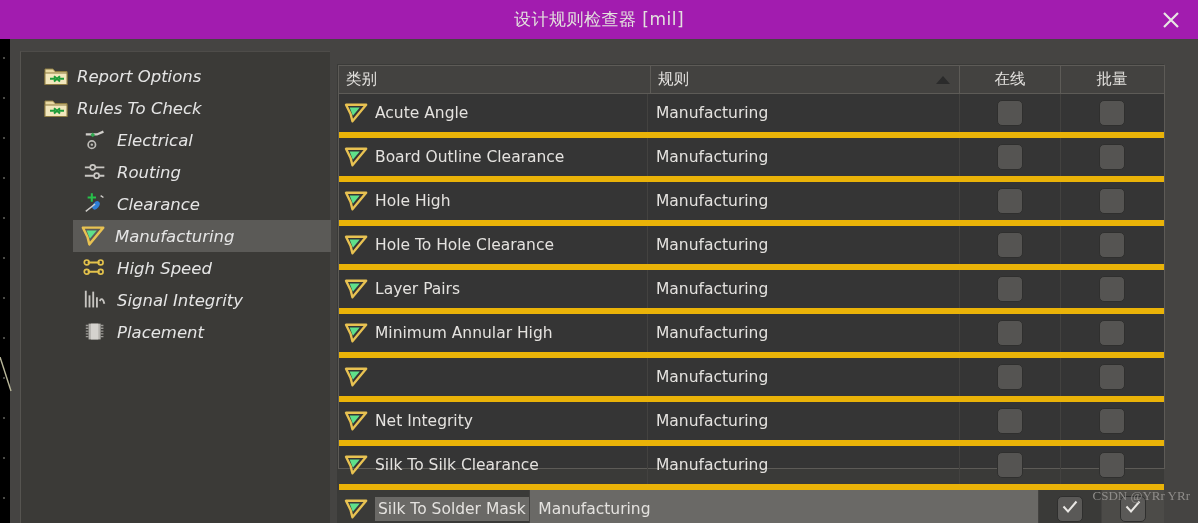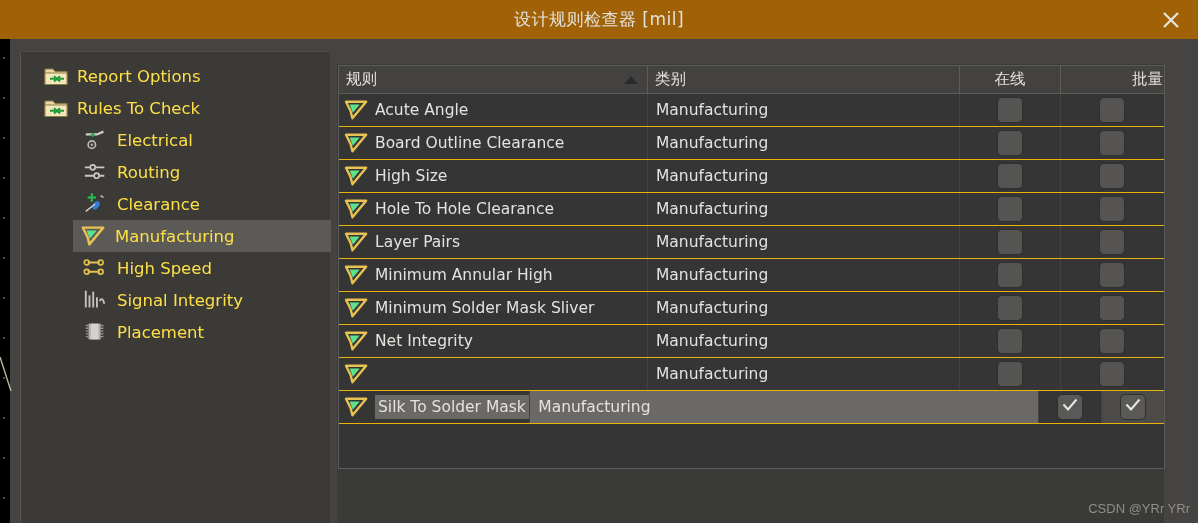--- a/index.html
+++ b/index.html
@@ -12,21 +12,21 @@
   #app {
     position: relative;
     width: 1198px; height: 523px;
     background: #3f3e3c;
   }
 
   
   .titlebar {
     position: absolute; left: 0; top: 0;
     width: 1198px; height: 39px;
-    background: #a16207;
+    background: #a21caf;
     display: flex; align-items: center; justify-content: center;
   }
   .title-text {
     color: #e3e1de;
     font-size: 17px;
     letter-spacing: 0.5px;
     white-space: nowrap;
   }
   .close-btn {
     position: absolute; right: 0; top: 0;
@@ -77,23 +77,24 @@
   }
   .tree-item.root { padding-left: 22px; }
   .tree-item.child { padding-left: 62px; }
   .tree-item .ico {
     width: 26px; height: 26px;
     flex: 0 0 26px;
     display: flex; align-items: center; justify-content: center;
     margin-right: 8px;
   }
   .tree-item .lbl {
-    color: #fde047;
+    color: #e5e5e5;
     font-size: 16.5px;
     white-space: nowrap;
+    font-style: italic;
   }
   .tree-item.selected {
     background: #5b5a57;
     margin-left: 52px;
     padding-left: 10px;
     width: 258px;
   }
   .tree-item.selected .ico { margin-left: -2px; }
 
   
@@ -122,34 +123,34 @@
     display: flex; align-items: center;
     padding-left: 7px;
     border-right: 1px solid #5d5b57;
     cursor: pointer;
     overflow: hidden;
   }
   .th:last-child { border-right: none; }
   .th.c0 { width: 309px; }
   .th.c1 { width: 312px; }
   .th.c2 { width: 101px; justify-content: center; padding-left: 0; }
-  .th.c3 { width: 102px; justify-content: flex-end; padding-left: 0; }
+  .th.c3 { width: 102px; justify-content: center; padding-left: 0; }
   .sort-arrow {
     position: absolute; right: 9px; top: 50%;
     transform: translateY(-50%);
     width: 0; height: 0;
     border-left: 7px solid transparent;
     border-right: 7px solid transparent;
     border-bottom: 8px solid #2b2b2b;
   }
   .tbody { position: relative; }
   .row {
     display: flex;
-    height: 33px;
-    border-bottom: 1px solid #eab308;
+    height: 44px;
+    border-bottom: 6px solid #eab308;
     cursor: pointer;
   }
   .cell {
     display: flex; align-items: center;
     font-size: 15.5px;
     color: #e4e2df;
     overflow: hidden;
     white-space: nowrap;
   }
   .cell.c0 { width: 309px; padding-left: 4px; border-right: 1px solid #434240; }
@@ -172,24 +173,24 @@
   .checkbox {
     width: 26px; height: 26px;
     border-radius: 5px;
     background: #555452;
     border: 1px solid #2f2f2e;
     display: flex; align-items: center; justify-content: center;
   }
   .checkbox.on { background: #5a5957; }
   .check-glyph { display: block; }
   .watermark {
-    position: absolute; right: 8px; bottom: 7px;
+    position: absolute; right: 8px; bottom: 19px;
     color: #8f8d8a;
     font-size: 13px;
-    font-family: Liberation Sans, sans-serif;
+    font-family: Liberation Serif, serif;
   }
 </style>
 </head>
 <body>
 
 <div id="app">
 
   <div class="titlebar">
     <span class="title-text">设计规则检查器 [mil]</span>
     <div class="close-btn">
@@ -341,27 +342,27 @@
           <span class="lbl">Placement</span>
         </div>
 
       </div>
     </div>
 
     <div class="table-wrap">
       <div class="grid-outer">
 
         <div class="thead">
+          <div class="th c1">
+            <span>类别</span>
+          </div>
           <div class="th c0">
             <span>规则</span>
             <span class="sort-arrow"></span>
           </div>
-          <div class="th c1">
-            <span>类别</span>
-          </div>
           <div class="th c2">
             <span>在线</span>
           </div>
           <div class="th c3">
             <span>批量</span>
           </div>
         </div>
 
         <div class="tbody">
 
@@ -404,21 +405,21 @@
           </div>
 
           <div class="row">
             <div class="cell c0">
               <span class="rule-ico">
                 <svg width="26" height="22" viewBox="0 0 28 24">
                   <path d="M2 3 L24 3 L9 21 L7 13 L2 3 Z" fill="none" stroke="#e8c252" stroke-width="2.6" stroke-linejoin="round"></path>
                   <path d="M6 6 L17 6 L9.5 15 Z" fill="#5fe08a"></path>
                 </svg>
               </span>
-              <span class="rule-name">High Size</span>
+              <span class="rule-name">Hole High</span>
             </div>
             <div class="cell c1">Manufacturing</div>
             <div class="cell c2">
               <span class="checkbox"></span>
             </div>
             <div class="cell c3">
               <span class="checkbox"></span>
             </div>
           </div>
 
@@ -480,21 +481,20 @@
           </div>
 
           <div class="row">
             <div class="cell c0">
               <span class="rule-ico">
                 <svg width="26" height="22" viewBox="0 0 28 24">
                   <path d="M2 3 L24 3 L9 21 L7 13 L2 3 Z" fill="none" stroke="#e8c252" stroke-width="2.6" stroke-linejoin="round"></path>
                   <path d="M6 6 L17 6 L9.5 15 Z" fill="#5fe08a"></path>
                 </svg>
               </span>
-              <span class="rule-name">Minimum Solder Mask Sliver</span>
             </div>
             <div class="cell c1">Manufacturing</div>
             <div class="cell c2">
               <span class="checkbox"></span>
             </div>
             <div class="cell c3">
               <span class="checkbox"></span>
             </div>
           </div>
 
@@ -518,20 +518,21 @@
           </div>
 
           <div class="row">
             <div class="cell c0">
               <span class="rule-ico">
                 <svg width="26" height="22" viewBox="0 0 28 24">
                   <path d="M2 3 L24 3 L9 21 L7 13 L2 3 Z" fill="none" stroke="#e8c252" stroke-width="2.6" stroke-linejoin="round"></path>
                   <path d="M6 6 L17 6 L9.5 15 Z" fill="#5fe08a"></path>
                 </svg>
               </span>
+              <span class="rule-name">Silk To Silk Clearance</span>
             </div>
             <div class="cell c1">Manufacturing</div>
             <div class="cell c2">
               <span class="checkbox"></span>
             </div>
             <div class="cell c3">
               <span class="checkbox"></span>
             </div>
           </div>
 

